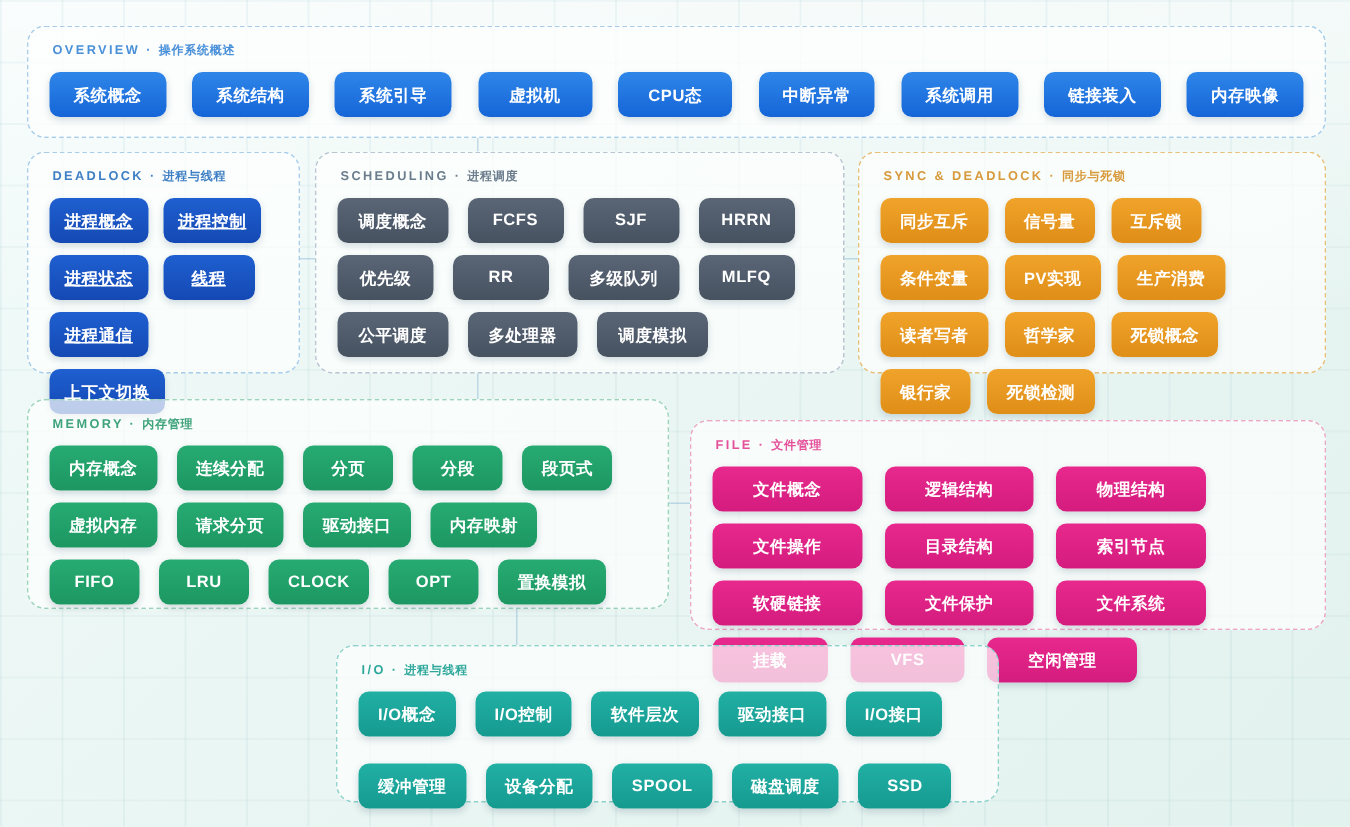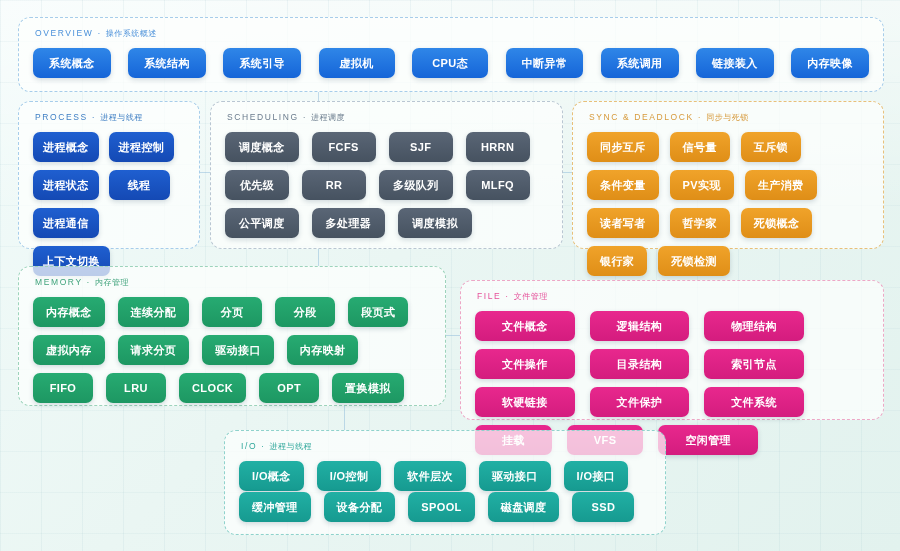--- a/index.html
+++ b/index.html
@@ -39,21 +39,21 @@
     position: absolute;
     box-sizing: border-box;
     border: 1px dashed #9fc4da;
     border-radius: 12px;
     background: rgba(253,255,254,0.72);
     padding: 10px 14px 12px 14px;
   }
 
   .sec-title {
     font-size: 8.5px;
-    font-weight: normal;
+    font-weight: bold;
     letter-spacing: 1.6px;
     margin: 0 0 9px 2px;
     white-space: nowrap;
     color: #5b8fc9;
   }
   .sec-title .cn {
     letter-spacing: 0.5px;
     font-size: 8px;
   }
 
@@ -98,20 +98,21 @@
   #sec-process {
     left: 18px; top: 101px; width: 182px; height: 148px;
     border-color: #a7cdea;
   }
   #sec-process .sec-title { color: #3f7fc4; }
   #sec-process .chips { gap: 8px 10px; }
   #sec-process .chip {
     background: linear-gradient(180deg, #1f5fd0 0%, #1449b4 100%);
     min-width: 61px;
     padding: 0 10px;
+    text-decoration: underline;
   }
 
   
   #sec-scheduling {
     left: 210px; top: 101px; width: 353px; height: 148px;
     border-color: #b9c6d2;
   }
   #sec-scheduling .sec-title { color: #6b7c8d; }
   #sec-scheduling .chips { gap: 8px 13px; }
   #sec-scheduling .chip {
@@ -158,21 +159,21 @@
     min-width: 64px;
     padding: 0 27px;
   }
 
   
   #sec-io {
     left: 224px; top: 430px; width: 442px; height: 105px;
     border-color: #8fd2cc;
   }
   #sec-io .sec-title { color: #2fa79b; }
-  #sec-io .chips { gap: 1px 13px; }
+  #sec-io .chips { gap: 18px 13px; }
   #sec-io .chip {
     background: linear-gradient(180deg, #21b0a4 0%, #169a90 100%);
     min-width: 62px;
     padding: 0 13px;
   }
 
   
   .connector {
     position: absolute;
     background: rgba(130,180,215,0.45);
@@ -210,21 +211,21 @@
         <div class="chip">CPU态</div>
         <div class="chip">中断异常</div>
         <div class="chip">系统调用</div>
         <div class="chip">链接装入</div>
         <div class="chip">内存映像</div>
       </div>
   </div>
 
   <div class="section" id="sec-process">
     <div class="sec-title">
-      <span>PROCESS</span><span> · </span><span class="cn">进程与线程</span>
+      <span>DEADLOCK</span><span> · </span><span class="cn">进程与线程</span>
     </div>
     <div class="chips">
         <div class="chip">进程概念</div>
         <div class="chip">进程控制</div>
         <div class="chip">进程状态</div>
         <div class="chip">线程</div>
         <div class="chip">进程通信</div>
         <div class="chip">上下文切换</div>
       </div>
   </div>

